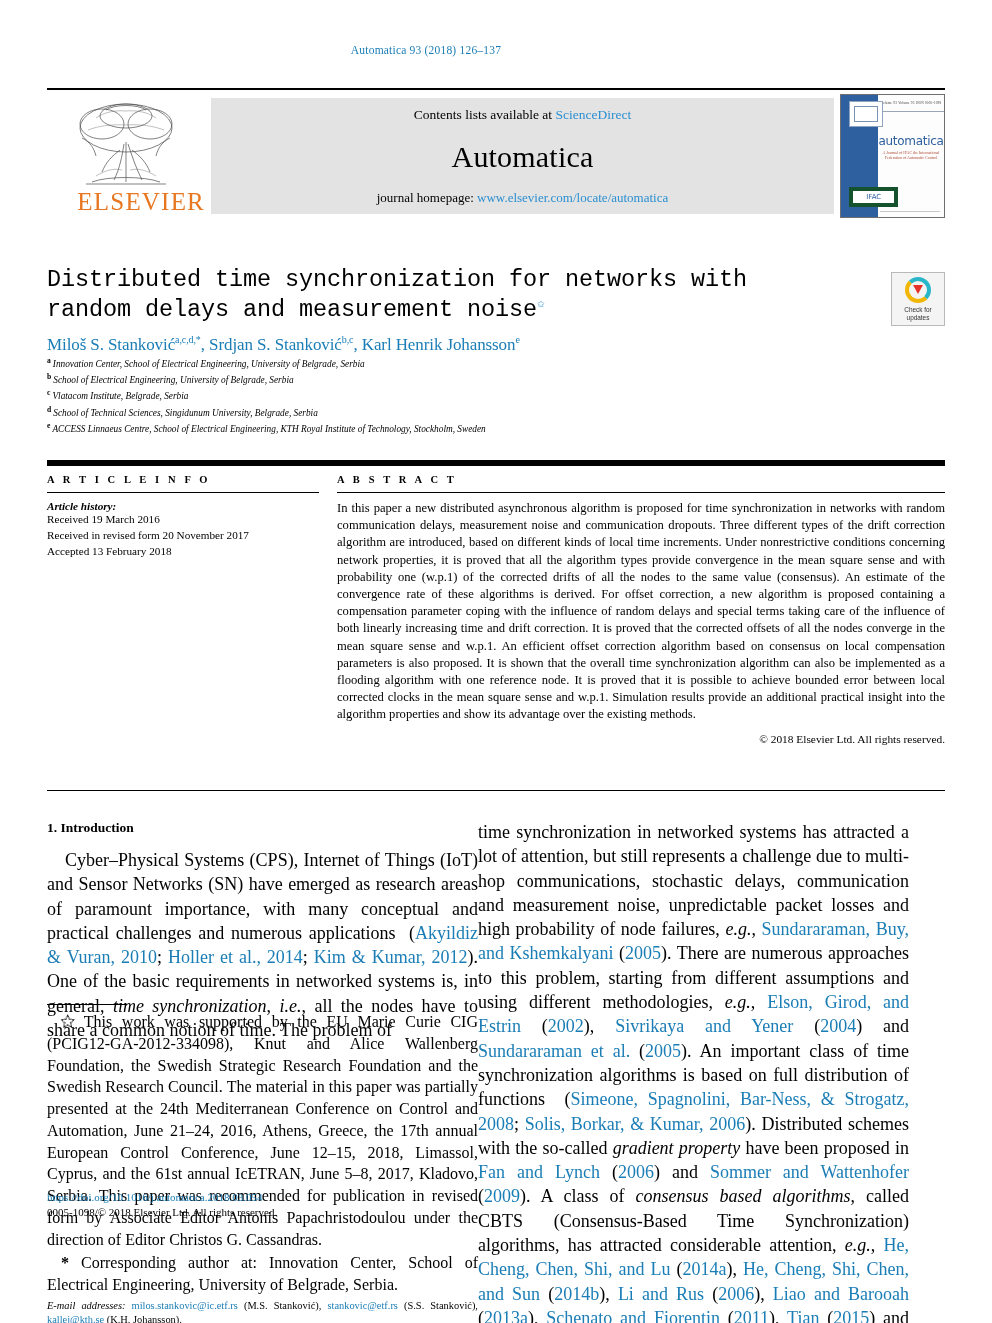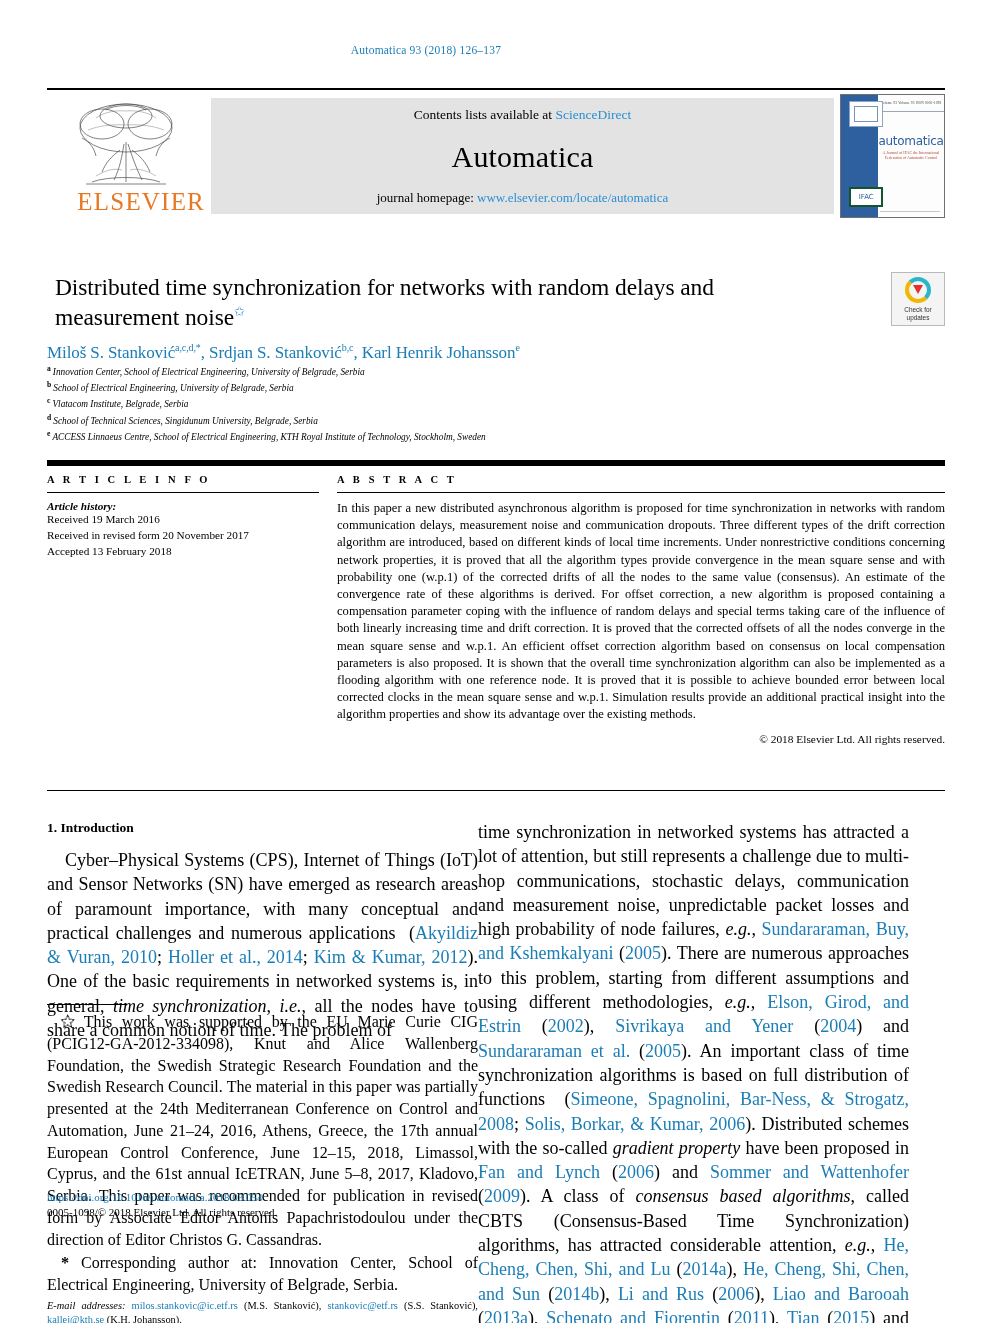--- a/index.html
+++ b/index.html
@@ -119,43 +119,44 @@
   }
   .cover-mark-top {
     position: absolute; left: 8%; top: 5%; width: 34px; height: 26px;
     background: #ffffff; border: 1px solid #8fa4c0;
   }
   .cover-mark-top::after {
     content:""; position:absolute; left:4px; top:4px; right:4px; bottom:4px;
     border:1px solid #7b93b3;
   }
   .cover-mark-bot {
-    position: absolute; left: 8%; bottom: 8%; width: 34px; height: 20px;
-    background: #ffffff; border: 2px solid #14532d;
+    position: absolute; left: 8%; bottom: 8%; width: 49px; height: 20px;
+    background: #ffffff; border: 4px solid #14532d;
     display:flex; align-items:center; justify-content:center;
     font-size: 7px; color:#2e5f9e; font-family:"DejaVu Sans", sans-serif;
   }
   .cover-botline {
     position:absolute; left:38%; bottom:4%; width:58%; height:1px; background:#c8c8c8;
   }
 
   
   .title-block {
     position: absolute;
     top: 265px;
     left: 47px;
     width: 898px;
   }
   .paper-title {
     font-size: 23.5px;
     line-height: 1.26;
     font-weight: normal;
-    margin: 8px;
+    margin: 0;
     width: 760px;
     letter-spacing: -0.1px;
+    font-family: Liberation Mono, monospace;
   }
   .paper-title .star { font-size: 13px; vertical-align: super; color: #2b8fd1; }
   .authors {
     margin-top: 10px;
     font-size: 17px;
     color: #1a7db6;
     letter-spacing: -0.1px;
   }
   .authors sup { font-size: 10px; }
   .affils {

